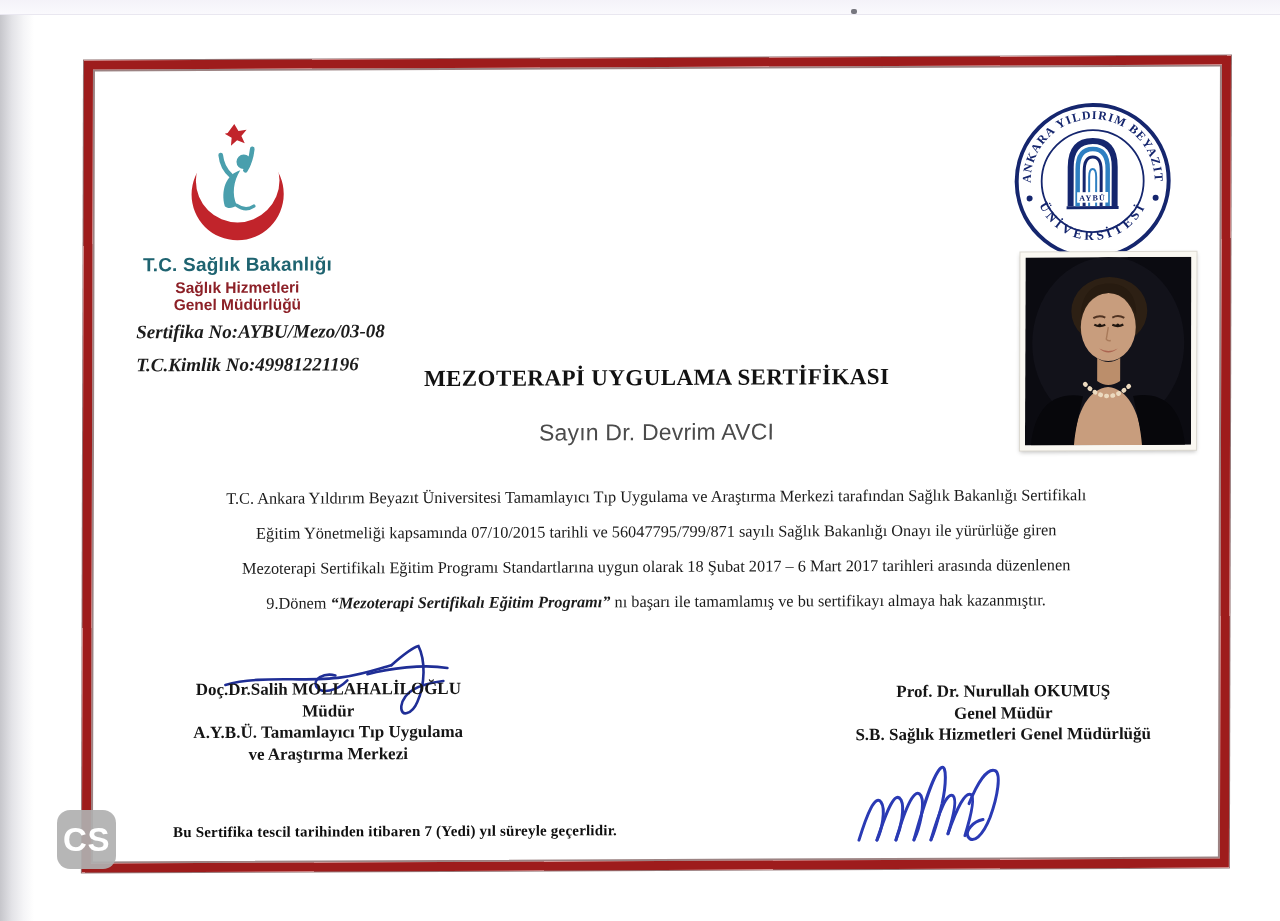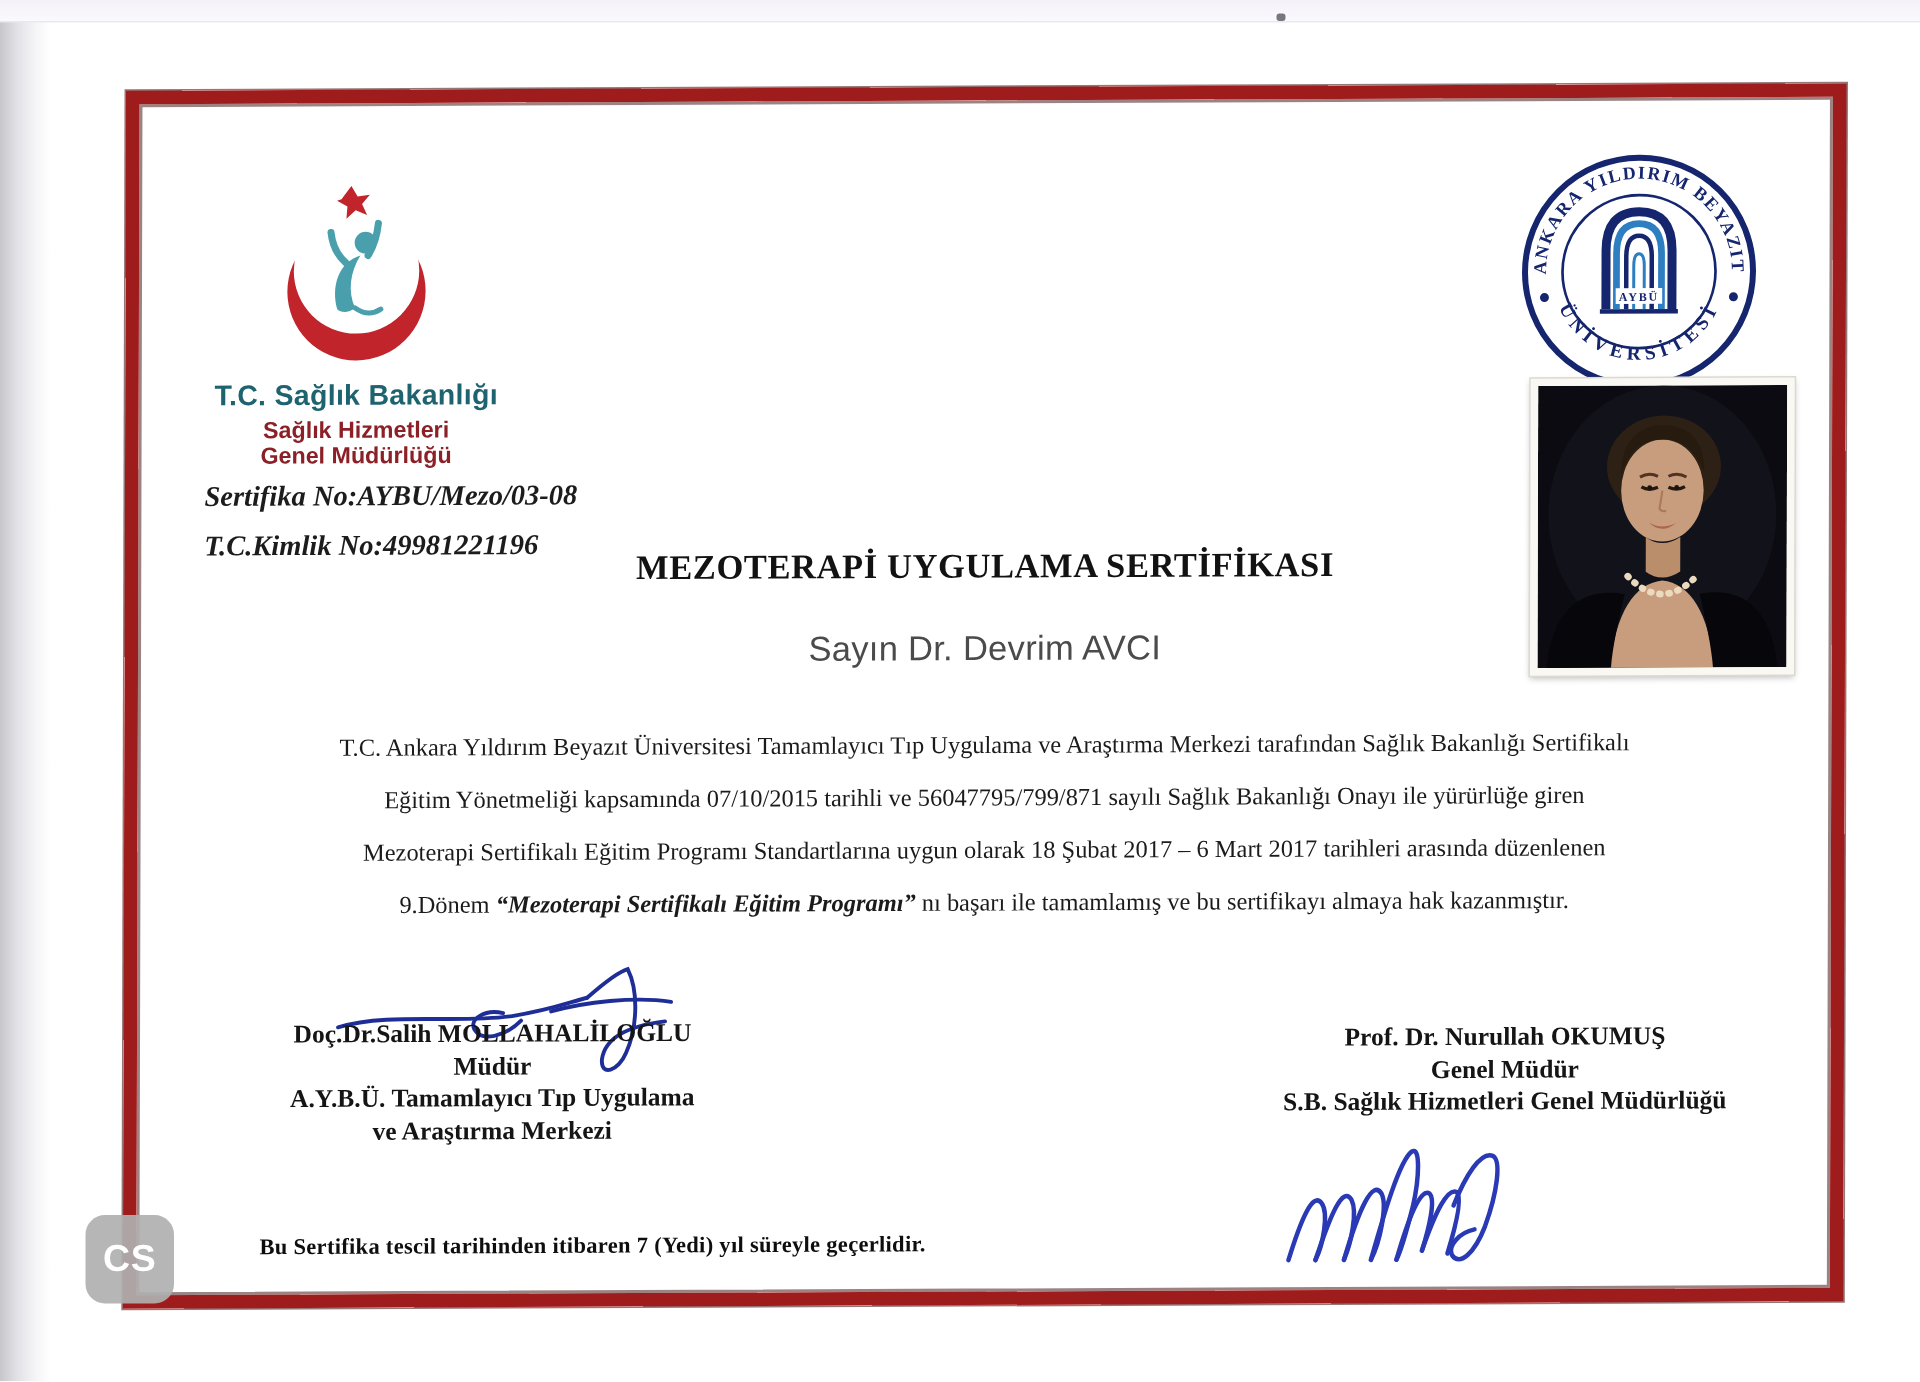--- a/index.html
+++ b/index.html
@@ -50,21 +50,21 @@
   .sig-right-text{left:697px;top:615px;width:430px;text-align:center;
                   font-size:17px;font-weight:600;color:#151515;line-height:21.5px;}
   .sig-right-svg{left:760px;top:682px;}
 
   .note{left:82px;top:755px;font-size:15px;font-weight:600;color:#0e0e0e;letter-spacing:.2px;}
 
   
   .wm{position:absolute;left:0;top:0;width:1280px;height:921px;pointer-events:none;z-index:5;}
   .cs-box{position:absolute;left:57px;top:810px;width:59px;height:59px;border-radius:13px;
           background:rgba(176,176,176,.92);color:#ffffff;
-          font-family:"Liberation Sans","DejaVu Sans",sans-serif;font-weight:700;font-size:25px;
+          font-family:"Liberation Sans","DejaVu Sans",sans-serif;font-weight:700;font-size:33px;
           line-height:59px;text-align:center;letter-spacing:.5px;}
   .wm-text{position:absolute;left:127px;top:816px;white-space:nowrap;
            font-family:"Liberation Sans","DejaVu Sans",sans-serif;font-size:46px;font-weight:400;
            letter-spacing:-1px;color:rgba(185,185,185,.88);}
 </style>
 </head>
 <body>
 
 <div class="stage">
 

